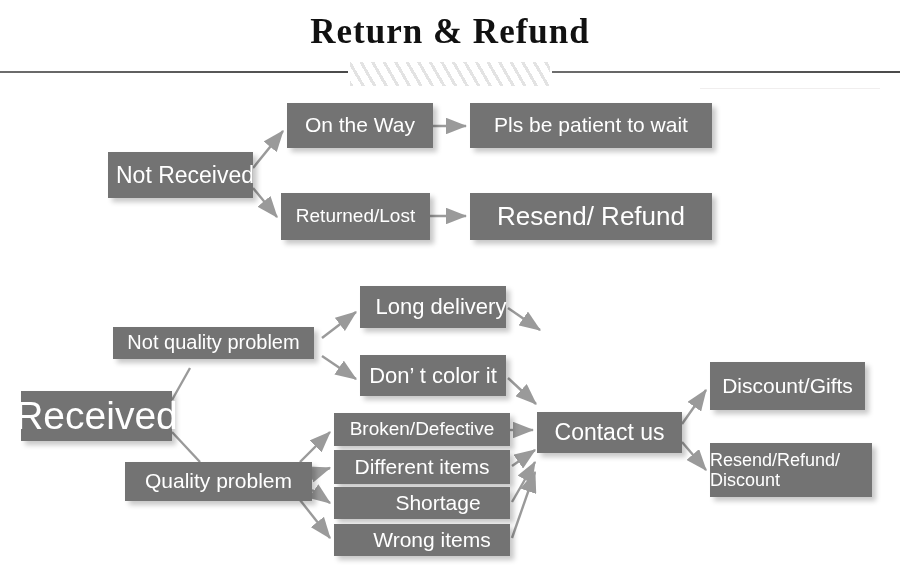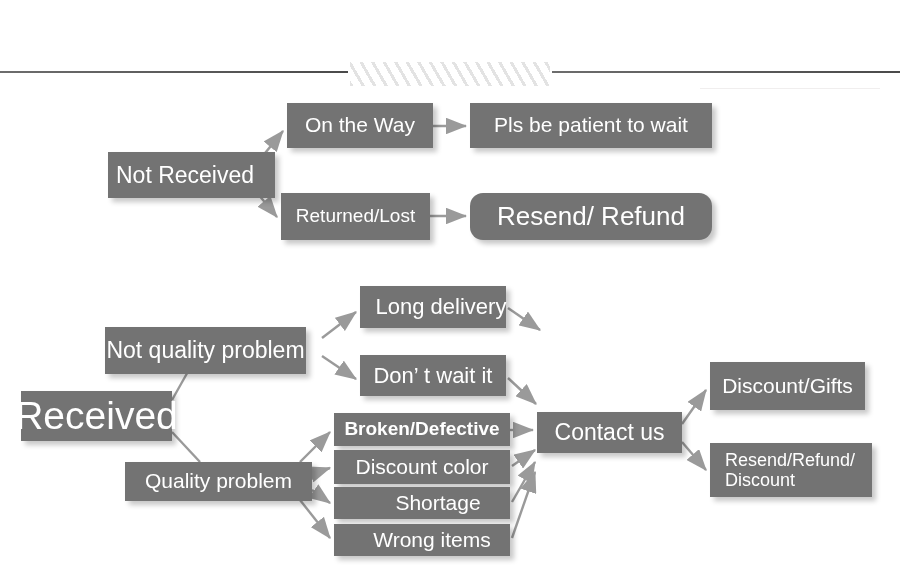--- a/index.html
+++ b/index.html
@@ -57,35 +57,36 @@
     box-shadow:4px 4px 5px rgba(0,0,0,0.22);
     line-height:1.08;
     white-space:pre;
     box-sizing:border-box;
   }
   .box.left-align{justify-content:flex-start;padding-left:8px;}
   .box.two-line{
     flex-direction:column;
     align-items:flex-start;
     justify-content:center;
-    padding-left:15px;
+    padding-left:0;
     line-height:1.12;
   }
 
   
   svg.links{
     position:absolute;left:0;top:0;width:900px;height:578px;
     pointer-events:none;
   }
 </style>
 </head>
 <body>
 
 <div id="root">
 
+  <div class="title">Return &amp; Refund</div>
 
   <div class="divider">
     <div class="rule left"></div>
     <div class="hatch"></div>
     <div class="rule right"></div>
     <div class="faintline"></div>
   </div>
 
   <svg class="links" viewBox="0 0 900 578" xmlns="http://www.w3.org/2000/svg">
     <defs>
@@ -111,32 +112,32 @@
         <line x1="510" y1="430" x2="533" y2="430" marker-end="url(#ah)"></line>
         <line x1="512" y1="466" x2="535" y2="450" marker-end="url(#ah)"></line>
         <line x1="512" y1="502" x2="535" y2="462" marker-end="url(#ah)"></line>
         <line x1="512" y1="538" x2="535" y2="472" marker-end="url(#ah)"></line>
         <line x1="682" y1="424" x2="706" y2="390" marker-end="url(#ah)"></line>
         <line x1="682" y1="442" x2="706" y2="470" marker-end="url(#ah)"></line>
       </g>
   </svg>
 
   <div id="node-layer">
-      <div class="box left-align" style="left: 108px; top: 152px; width: 167px; height: 46px; font-size: 23px;">Not Received</div>
+      <div class="box left-align" style="left: 108px; top: 152px; width: 145px; height: 46px; font-size: 23px;">Not Received</div>
       <div class="box" style="left: 287px; top: 103px; width: 146px; height: 45px; font-size: 21px;">On the Way</div>
       <div class="box" style="left: 281px; top: 193px; width: 149px; height: 47px; font-size: 19px;">Returned/Lost</div>
       <div class="box" style="left: 470px; top: 103px; width: 242px; height: 45px; font-size: 21px;">Pls be patient to wait</div>
-      <div class="box" style="left: 470px; top: 193px; width: 242px; height: 47px; font-size: 26px; border-radius: 13px;">Resend/ Refund</div>
+      <div class="box" style="left: 470px; top: 193px; width: 242px; height: 47px; font-size: 26px;">Resend/ Refund</div>
       <div class="box" style="left: 21px; top: 391px; width: 151px; height: 50px; font-size: 39px;">Received</div>
-      <div class="box" style="left: 105px; top: 327px; width: 201px; height: 47px; font-size: 23px;">Not quality problem</div>
+      <div class="box" style="left: 113px; top: 327px; width: 201px; height: 32px; font-size: 20px;">Not quality problem</div>
       <div class="box" style="left: 125px; top: 462px; width: 187px; height: 39px; font-size: 21px;">Quality problem</div>
       <div class="box" style="left: 360px; top: 286px; width: 146px; height: 42px; font-size: 22px; padding-left: 16px;">Long delivery</div>
-      <div class="box" style="left: 360px; top: 355px; width: 146px; height: 41px; font-size: 22px;">Don’ t wait it</div>
-      <div class="box" style="left: 334px; top: 413px; width: 176px; height: 33px; font-size: 19px; font-weight: bold;">Broken/Defective</div>
-      <div class="box" style="left: 334px; top: 450px; width: 176px; height: 34px; font-size: 21px;">Discount color</div>
+      <div class="box" style="left: 360px; top: 355px; width: 146px; height: 41px; font-size: 22px;">Don’ t color it</div>
+      <div class="box" style="left: 334px; top: 413px; width: 176px; height: 33px; font-size: 19px;">Broken/Defective</div>
+      <div class="box" style="left: 334px; top: 450px; width: 176px; height: 34px; font-size: 21px;">Different items</div>
       <div class="box" style="left: 334px; top: 487px; width: 176px; height: 32px; font-size: 21px; padding-left: 32px;">Shortage</div>
       <div class="box" style="left: 334px; top: 524px; width: 176px; height: 32px; font-size: 21px; padding-left: 20px;">Wrong items</div>
       <div class="box" style="left: 537px; top: 412px; width: 145px; height: 41px; font-size: 23px;">Contact us</div>
       <div class="box" style="left: 710px; top: 362px; width: 155px; height: 48px; font-size: 21px;">Discount/Gifts</div>
       <div class="box two-line" style="left: 710px; top: 443px; width: 162px; height: 54px; font-size: 18px;">Resend/Refund/
 Discount</div>
     </div>
 
 </div>
 

